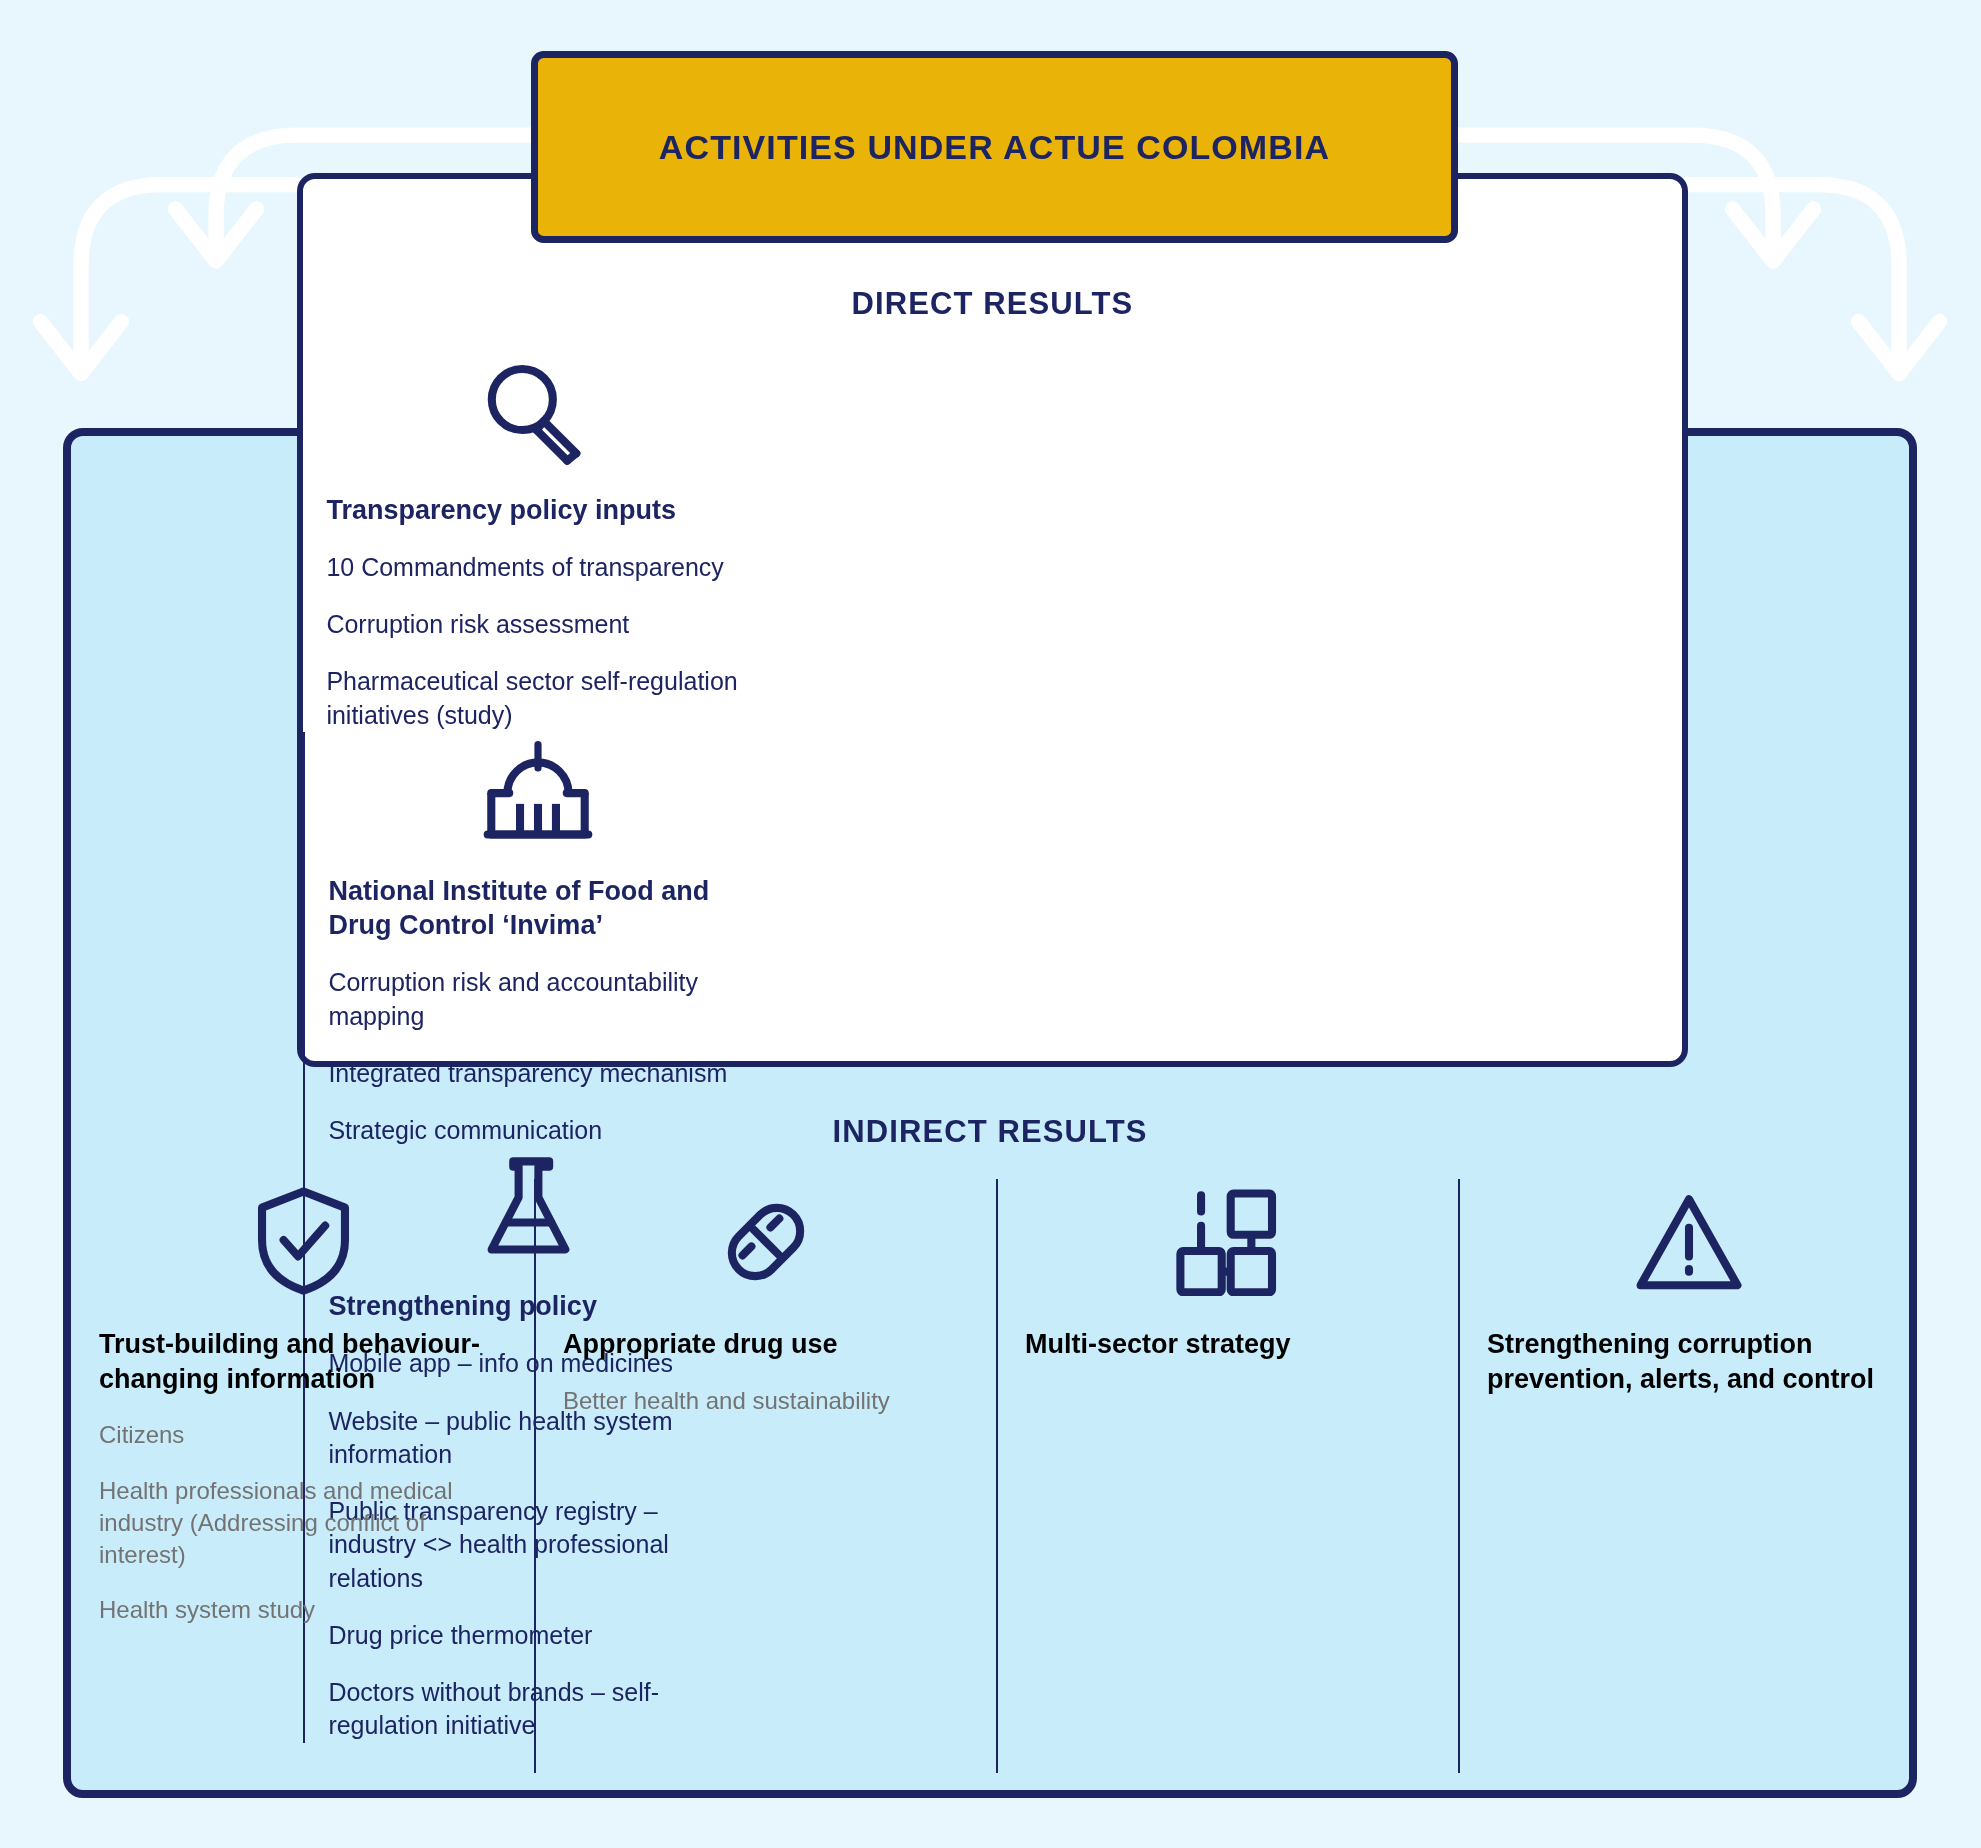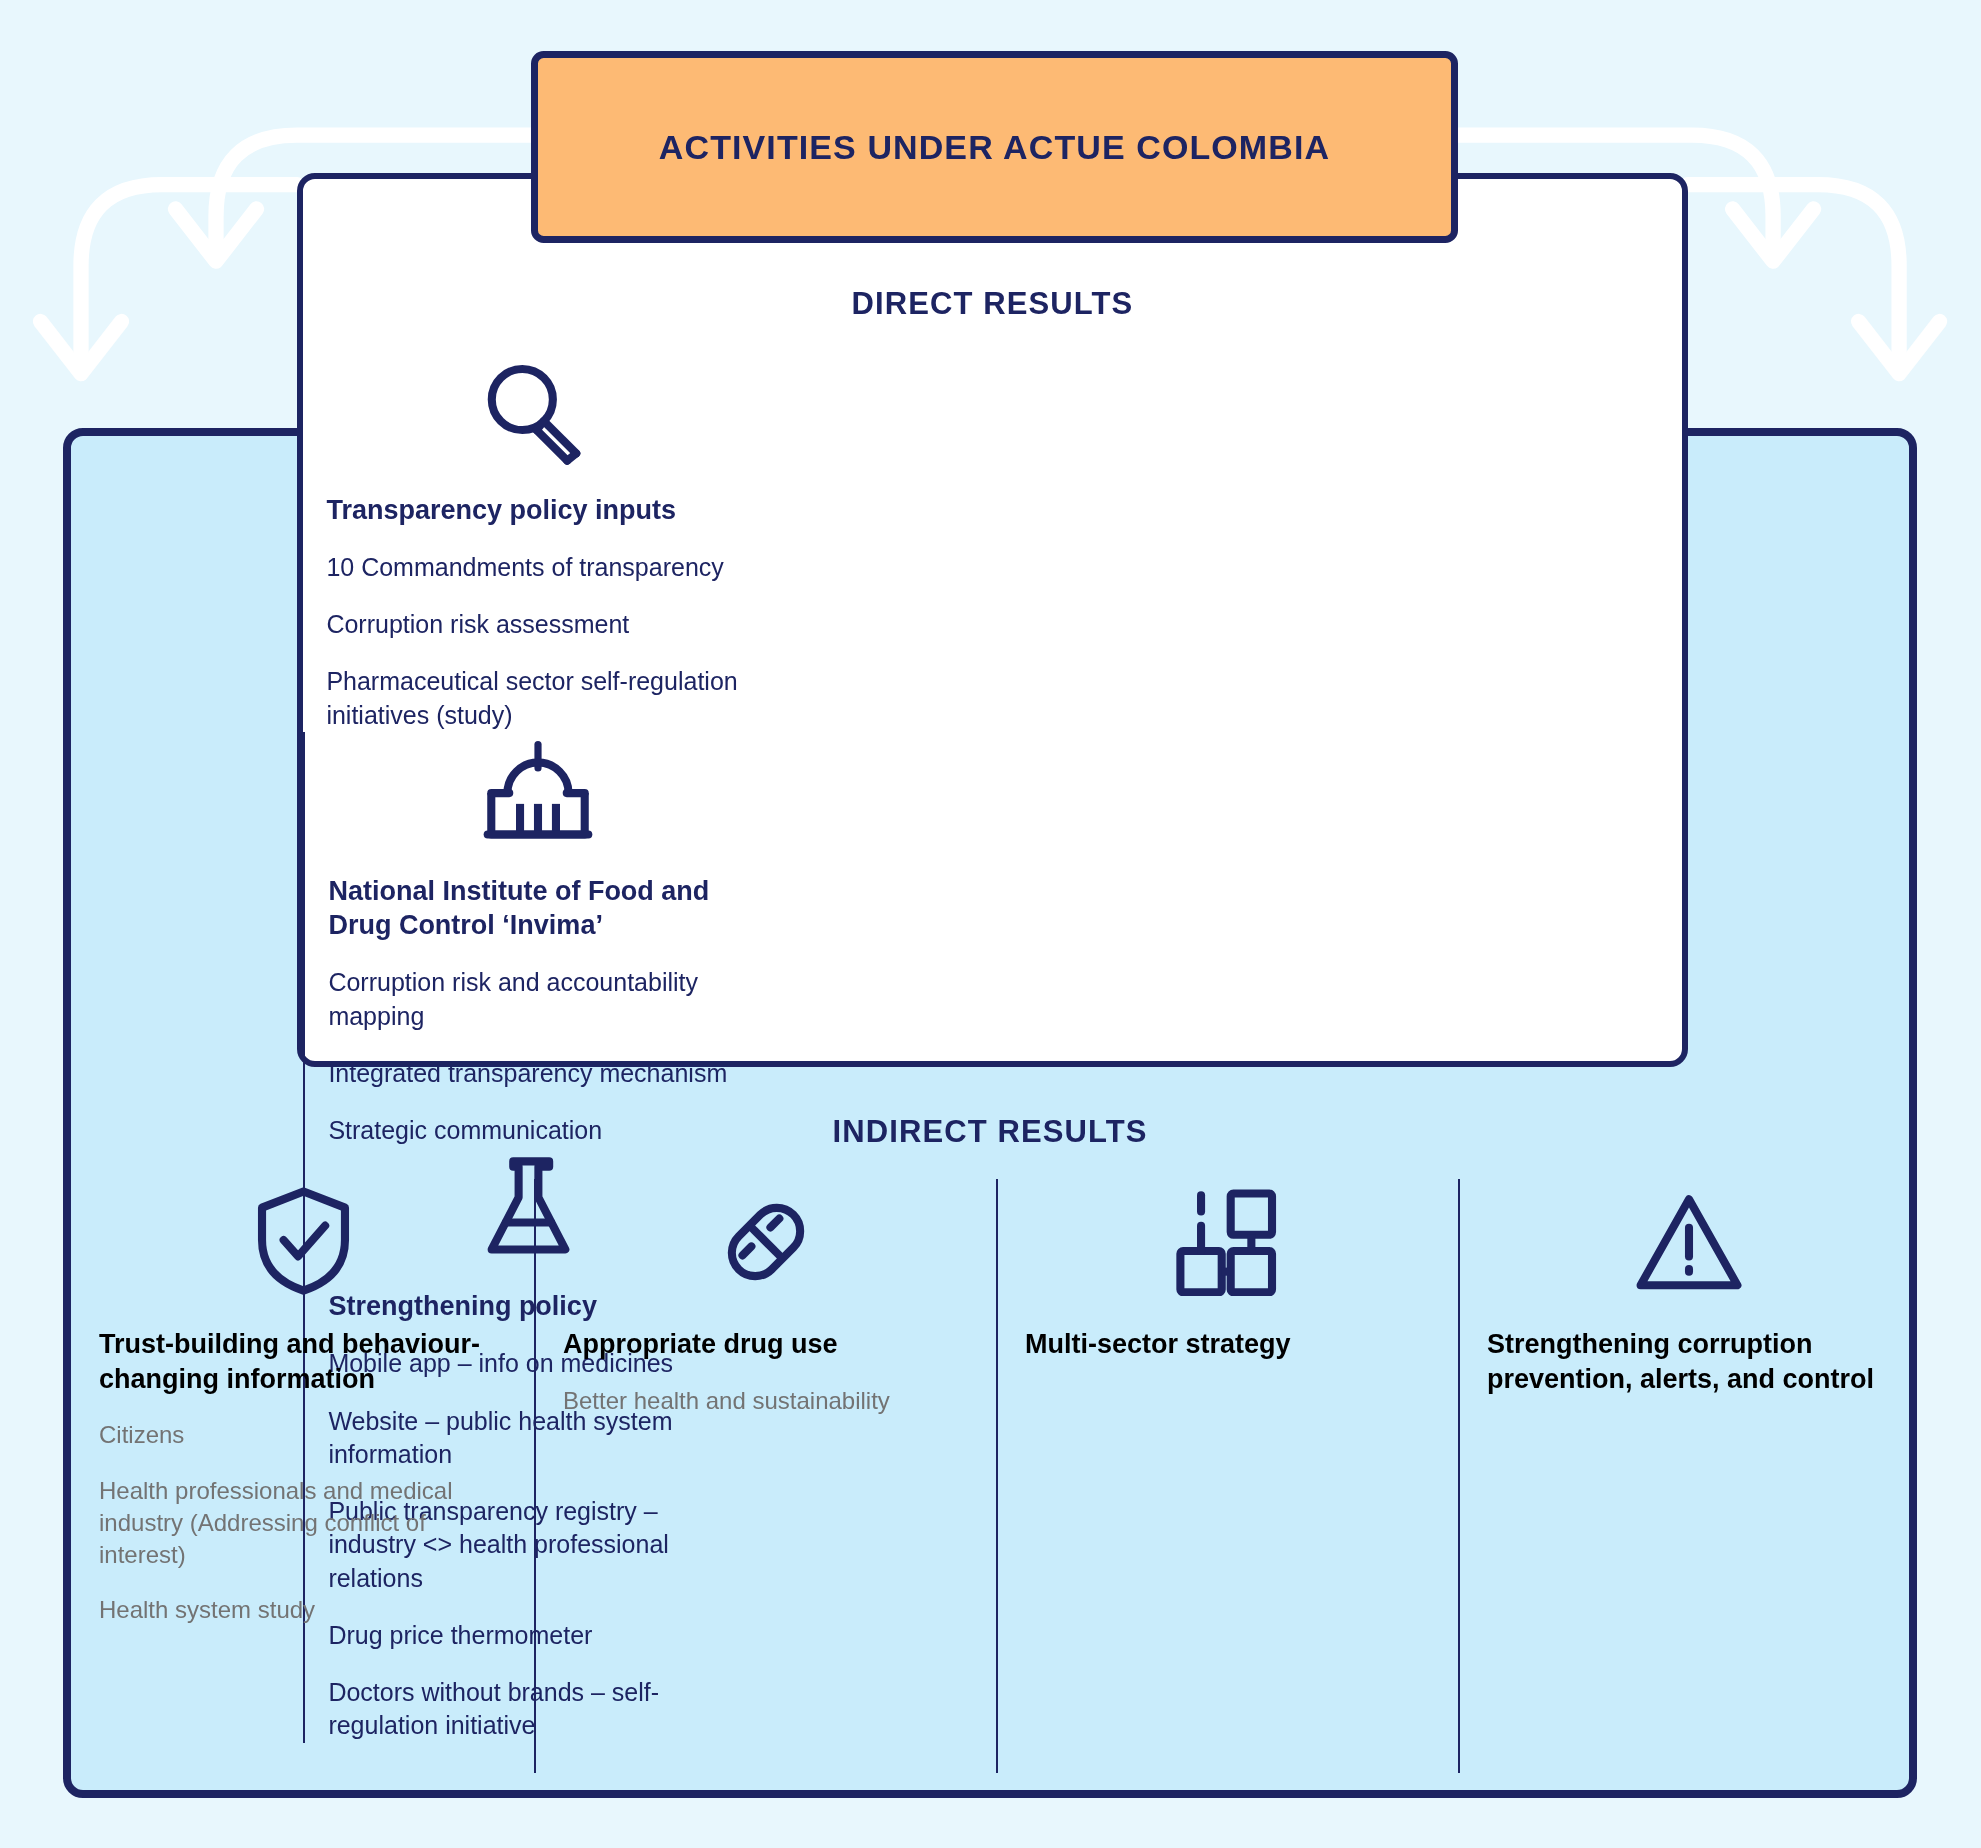--- a/index.html
+++ b/index.html
@@ -55,21 +55,21 @@
     z-index: 3;
   }
 
   
   #header-banner {
     position: absolute;
     left: 531px;
     top: 51px;
     width: 927px;
     height: 192px;
-    background: #fdba74;
+    background: #eab308;
     border: 7.2px solid #1d2462;
     border-radius: 12.6px;
     z-index: 4;
     display: flex;
     align-items: center;
     justify-content: center;
   }
   #header-banner .banner-text {
     color: #1d2462;
     font-size: 34px;

